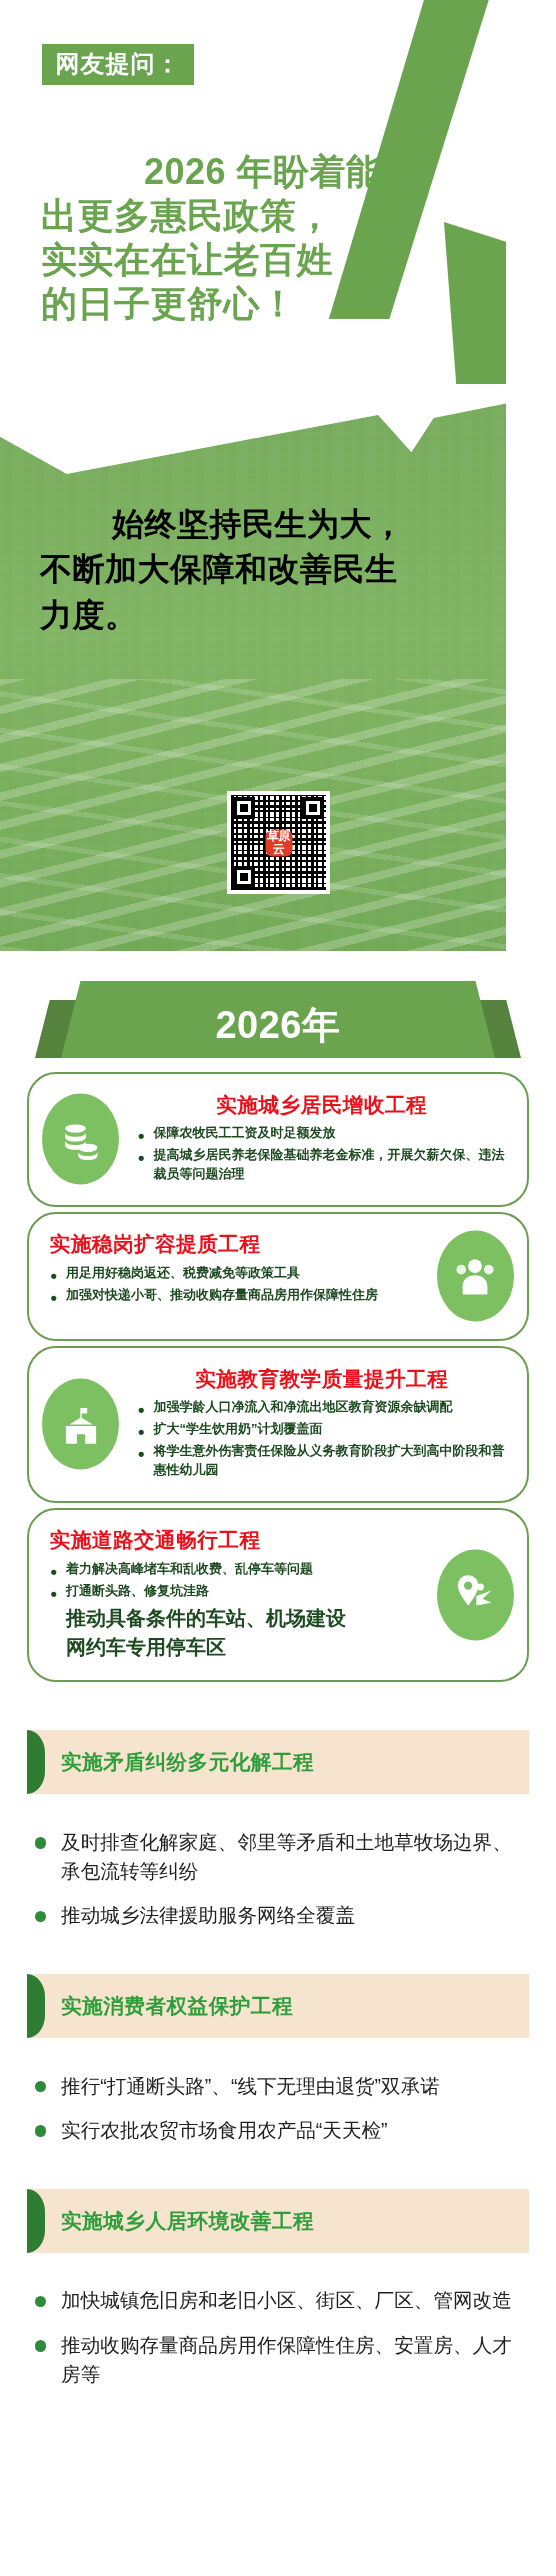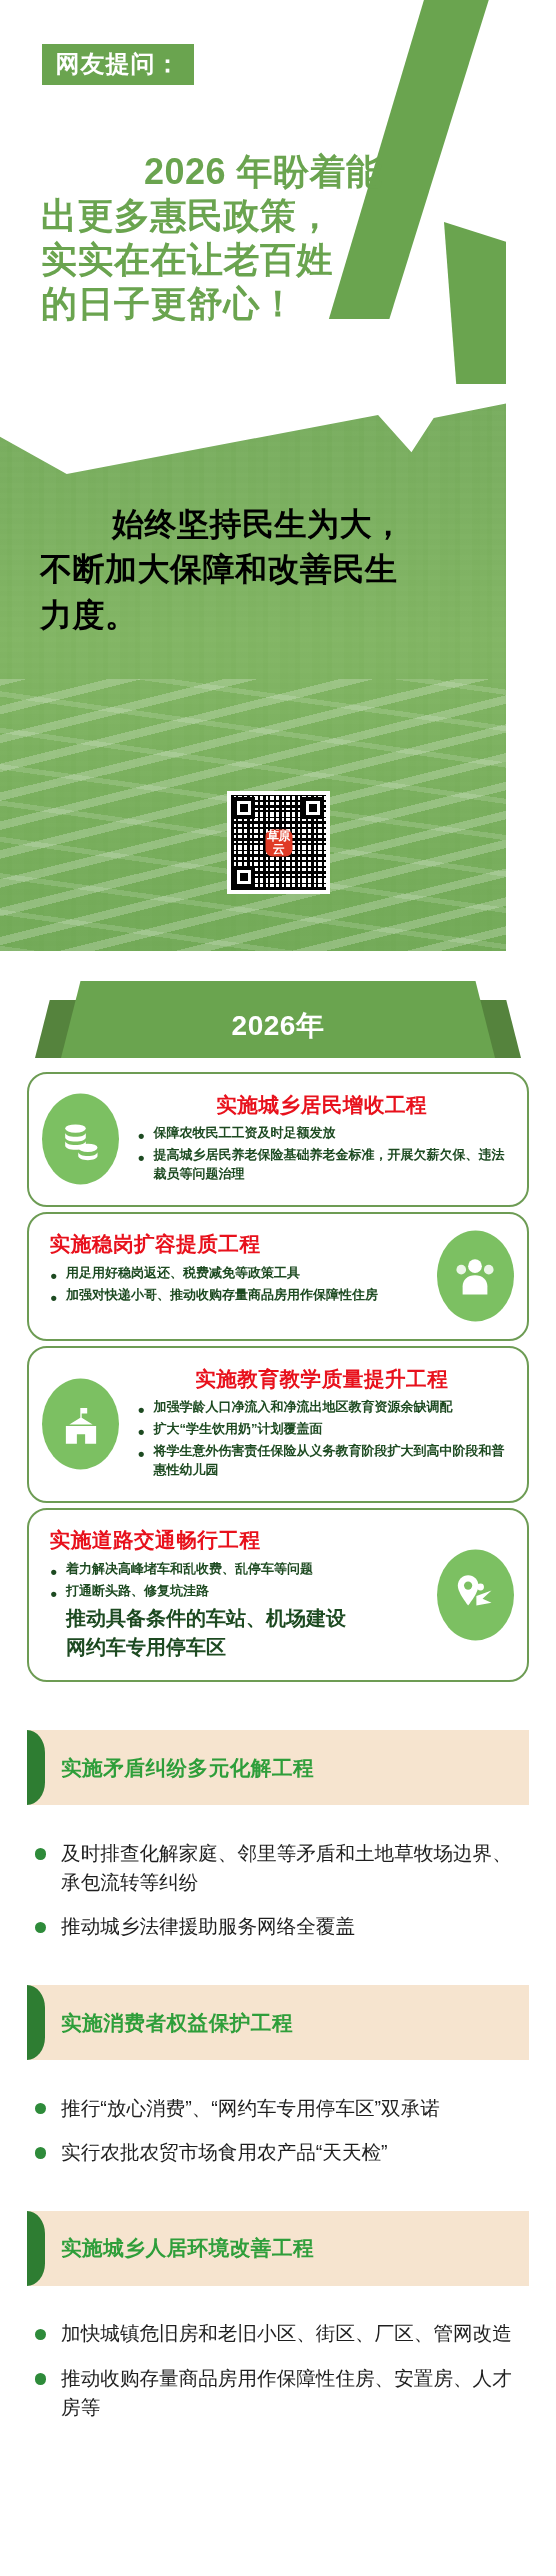--- a/index.html
+++ b/index.html
@@ -99,28 +99,28 @@
   .ribbon-shadow-l { position:absolute; left:35px; top:49px; width:67px; height:58px;
     background:#55833d; clip-path:polygon(22% 0%, 100% 0%, 100% 100%, 0% 100%); }
   .ribbon-shadow-r { position:absolute; right:35px; top:49px; width:67px; height:58px;
     background:#55833d; clip-path:polygon(0% 0%, 78% 0%, 100% 100%, 0% 100%); }
   .ribbon {
     position:absolute; left:61px; right:61px; top:30px; height:77px;
     background:#6aa44f;
     clip-path:polygon(4.5% 0%, 95.5% 0%, 100% 100%, 0% 100%);
     display:flex; align-items:center; justify-content:center;
   }
-  .ribbon span { color:#fff; font-size:28px; font-weight:bold; letter-spacing:0.5px;
+  .ribbon span { color:#fff; font-size:38px; font-weight:bold; letter-spacing:0.5px;
     transform:translateY(6.2px); }
 
   
   .cards { position:relative; width:556px; padding:0 0 20.6px 0; }
   .ocard {
     position:relative; margin:0 27px 5.2px 27px; padding:17.5px 20.6px 17.5px 20.6px;
-    border:2.1px solid #6d9c54; border-radius:20px; min-height:129px;
+    border:2.1px solid #6d9c54; border-radius:29px; min-height:129px;
     background:#fff;
   }
   .ocard.pad-left  { padding-left:108px; }
   .ocard.pad-right { padding-right:108px; }
   .ocard .c-title {
     color:#e8111c; font-size:20.6px; font-weight:bold; line-height:1.25;
     text-align:left; margin-bottom:7.2px; letter-spacing:0.5px;
   }
   .ocard.pad-left .c-title  { text-align:center; }
   .ocard ul { list-style:none; }
@@ -139,21 +139,21 @@
     position:absolute; width:77px; height:91px; border-radius:50%;
     background:#7cc062; display:flex; align-items:center; justify-content:center;
   }
   .badge-icon.left  { left:13.4px;  top:50%; transform:translateY(-50%); }
   .badge-icon.right { right:13.4px; top:50%; transform:translateY(-50%); }
   .badge-icon svg { width:44px; height:44px; fill:#ffffff; }
 
   
   .tsection { position:relative; margin:23px 27px 0 27px; }
   .tbanner {
-    position:relative; background:#f6e4cf; height:75px;
+    position:relative; background:#f6e4cf; height:64px;
     display:flex; align-items:center; padding-left:34px;
   }
   .tbanner::before {
     content:""; position:absolute; left:0; top:0; width:17.5px; height:100%;
     background:#2e7d32; border-radius:0 31px 31px 0 / 0 39px 39px 0;
   }
   .tbanner .t-title {
     color:#2e9e3a; font-size:20.6px; font-weight:bold; letter-spacing:0.5px;
   }
   .tlist { list-style:none; padding:21.6px 4.1px 5.2px 4.1px; }
@@ -294,21 +294,21 @@
       <li>及时排查化解家庭、邻里等矛盾和土地草牧场边界、承包流转等纠纷</li>
       <li>推动城乡法律援助服务网络全覆盖</li>
     </ul>
   </section>
 
   <section class="tsection">
     <div class="tbanner">
       <span class="t-title">实施消费者权益保护工程</span>
     </div>
     <ul class="tlist">
-      <li>推行“放心消费”、“网约车专用停车区”双承诺</li>
+      <li>推行“打通断头路”、“线下无理由退货”双承诺</li>
       <li>实行农批农贸市场食用农产品“天天检”</li>
     </ul>
   </section>
 
   <section class="tsection">
     <div class="tbanner">
       <span class="t-title">实施城乡人居环境改善工程</span>
     </div>
     <ul class="tlist">
       <li>加快城镇危旧房和老旧小区、街区、厂区、管网改造</li>

